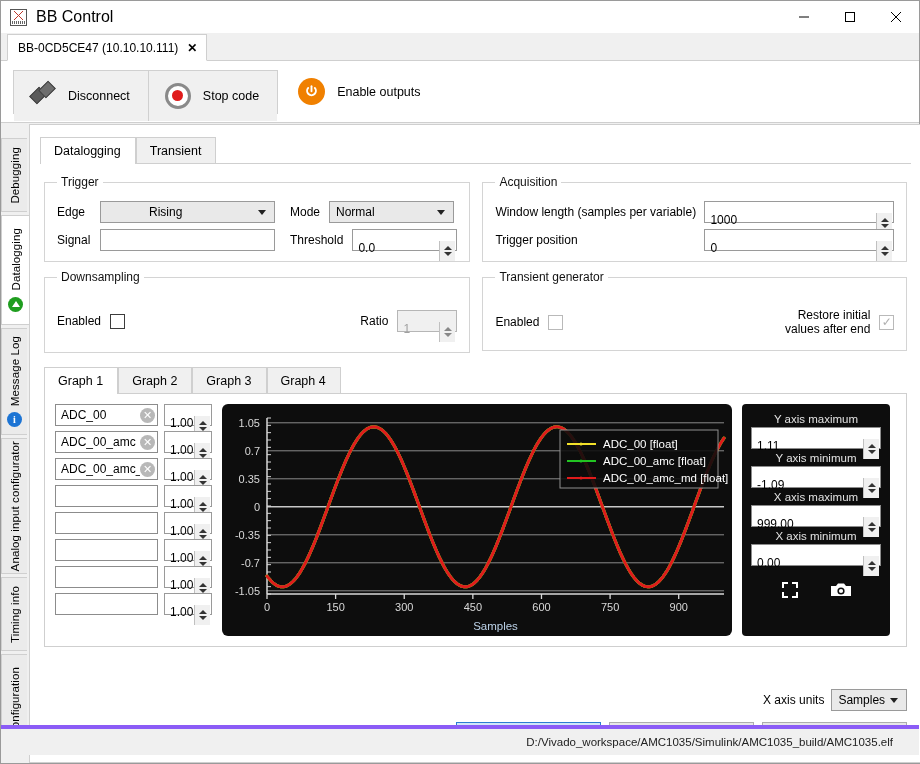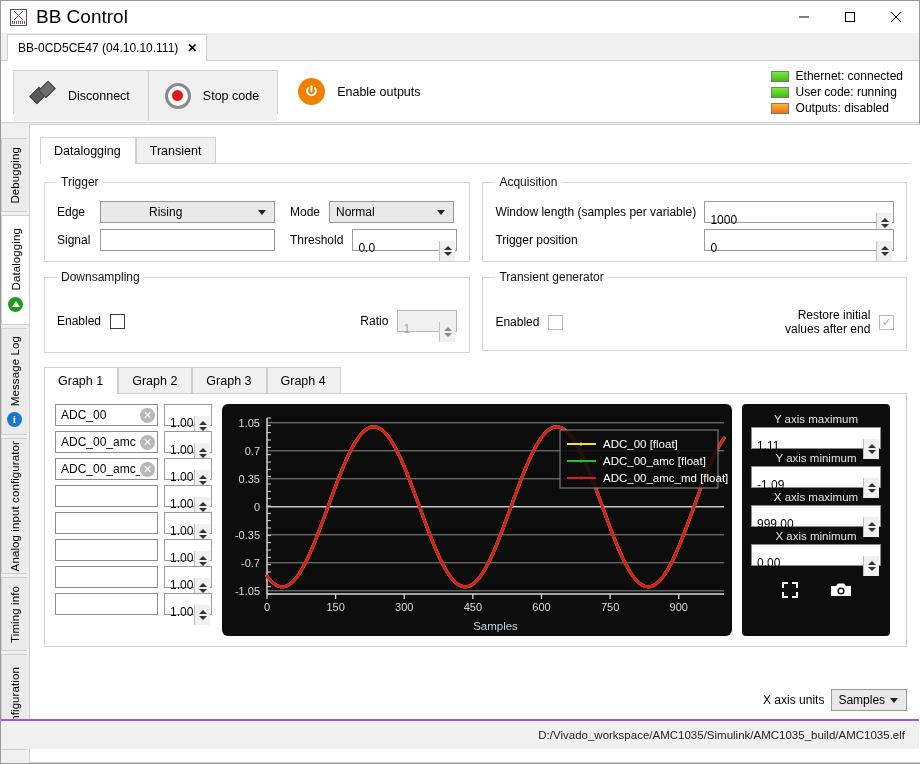--- a/index.html
+++ b/index.html
@@ -17,21 +17,21 @@
   .titlebar { height:32px; background:#ffffff; display:flex; align-items:center; position:relative; }
   .app-icon { width:17px; height:17px; margin-left:9px; margin-right:9px; position:relative;
               border:1px solid #555; background:#fff; }
   .app-icon:before { content:""; position:absolute; left:1px; top:1px; right:1px; bottom:5px;
               background:
                 linear-gradient(45deg, transparent 46%, #c0392b 46%, #c0392b 54%, transparent 54%),
                 linear-gradient(-45deg, transparent 46%, #c0392b 46%, #c0392b 54%, transparent 54%);
   }
   .app-icon:after { content:""; position:absolute; left:1px; right:1px; bottom:1px; height:3px;
               background:repeating-linear-gradient(to right,#666 0 1px,transparent 1px 2px); }
-  .title-text { font-size:19px; color:#000; }
+  .title-text { font-size:16px; color:#000; }
   .win-btns { position:absolute; right:0; top:0; display:flex; height:32px; }
   .win-btn { width:46px; height:32px; display:flex; align-items:center; justify-content:center;
              font-size:12px; color:#000; }
   .win-btn svg { display:block; }
 
   
   .tabstrip { height:28px; background:#f0f0f0; border-bottom:1px solid #cfcfcf;
               display:flex; align-items:flex-end; padding-left:6px; position:relative; }
   .conn-tab { height:27px; background:#ffffff; border:1px solid #cfcfcf; border-bottom:1px solid #ffffff;
               display:flex; align-items:center; gap:9px; padding:0 9px 0 10px; font-size:12px;
@@ -154,23 +154,23 @@
   .axspin { width:130px; background:#fff; border:1px solid #8c8c8c; }
   .axicons { display:flex; gap:30px; margin-top:14px; align-items:center; }
 
   .statusline { font-size:12px; color:#777; }
   .btn { border:1px solid #adadad; background:#e7e7e7; height:26px; font-size:12px;
          display:flex; align-items:center; justify-content:center; }
   .btn.primary { border:1px solid #2d7dd2; background:#cfe6f9; }
   .bottombar { position:absolute; left:14px; right:14px; bottom:0; }
   .xunits { display:flex; align-items:center; justify-content:flex-end; gap:7px; margin-top:6px; }
 
-  .pathbar { position:absolute; left:0; right:0; bottom:14px; height:30px; background:#f0f0f0;
-             border-top:2px solid #8b5cf6; display:flex; align-items:center;
-             justify-content:flex-end; padding-right:14px; font-size:11.5px; color:#222; }
+  .pathbar { position:absolute; left:0; right:0; bottom:8px; height:30px; background:#f0f0f0;
+             border-top:4px solid #8b5cf6; display:flex; align-items:center;
+             justify-content:flex-end; padding-right:26px; font-size:11.5px; color:#222; }
 </style>
 </head>
 <body>
 
 <div class="window">
 
   <div class="titlebar">
     <div class="app-icon"></div>
     <div class="title-text">BB Control</div>
     <div class="win-btns">
@@ -188,21 +188,21 @@
         <svg width="12" height="12" viewBox="0 0 12 12">
             <line x1="1" y1="1" x2="11" y2="11" stroke="#000" stroke-width="1"></line>
             <line x1="11" y1="1" x2="1" y2="11" stroke="#000" stroke-width="1"></line>
           </svg>
       </div>
     </div>
   </div>
 
   <div class="tabstrip">
     <div class="conn-tab">
-      <span>BB-0CD5CE47 (04.10.10.111)</span>
+      <span>BB-0CD5CE47 (10.10.10.111)</span>
       <span class="closex">✕</span>
     </div>
   </div>
 
   <div class="toolbar">
     <div class="tb-group">
       <div class="tb-btn">
         <span class="ico-plug">
             <div class="p1"></div>
             <div class="p2"></div>
@@ -219,34 +219,20 @@
     <div class="tb-btn-plain">
       <span class="ico-power">
         <svg width="17" height="17" viewBox="0 0 17 17">
           <path d="M8.5 3.2 L8.5 8.3" stroke="#fff" stroke-width="1.9" stroke-linecap="round" fill="none"></path>
           <path d="M5.2 4.9 A4.4 4.4 0 1 0 11.8 4.9" stroke="#fff" stroke-width="1.9" fill="none" stroke-linecap="round"></path>
         </svg>
       </span>
       <span>Enable outputs</span>
     </div>
 
-    <div class="status-box">
-      <div class="status-row">
-        <span class="led led-green"></span>
-        <span>Ethernet: connected</span>
-      </div>
-      <div class="status-row">
-        <span class="led led-green"></span>
-        <span>User code: running</span>
-      </div>
-      <div class="status-row">
-        <span class="led led-orange"></span>
-        <span>Outputs: disabled</span>
-      </div>
-    </div>
   </div>
 
   <div class="content">
 
     <div class="sidetabs">
       <div class="vtab" style="height:74px;">
         <span class="lbl">Debugging</span>
       </div>
       <div class="vtab active" style="height:110px;">
         <span class="vico vico-green"></span>

